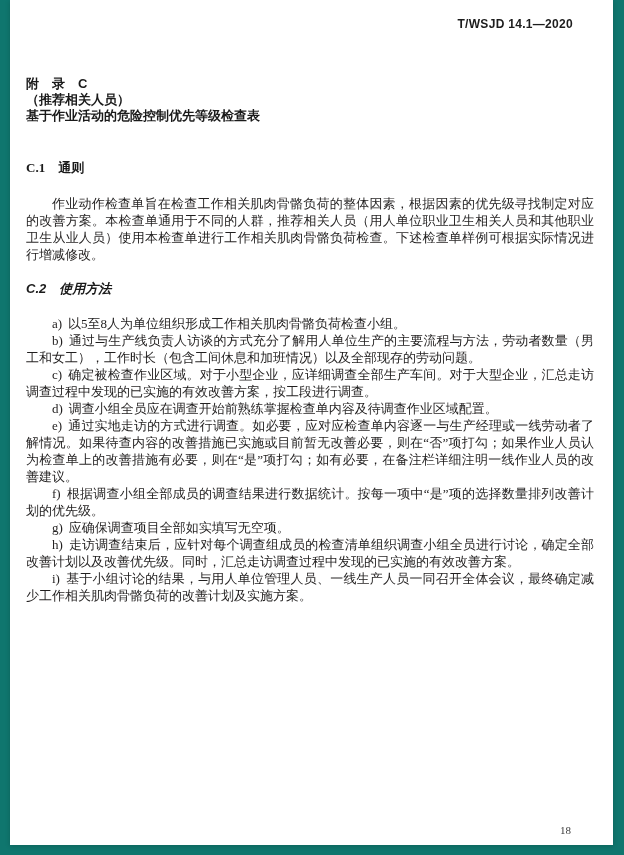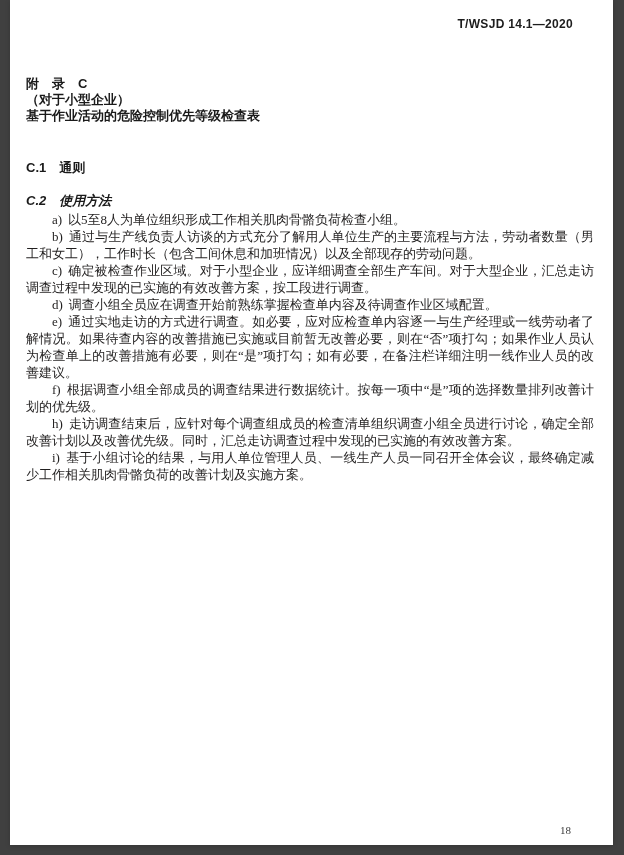--- a/index.html
+++ b/index.html
@@ -6,21 +6,21 @@
   html, body { width: 624px; height: 855px; }
   body {
     font-family: "Liberation Serif", "DejaVu Serif", serif;
     background: #f2f2f3;
     overflow: hidden;
   }
   .canvas {
     position: relative;
     width: 624px;
     height: 855px;
-    background: #404040;
+    background: #0f766e;
   }
   .page {
     position: absolute;
     left: 10px;
     top: 0;
     width: 603px;
     height: 845px;
     background: #ffffff;
     box-shadow: 0 1px 5px rgba(0,0,0,0.18);
     color: #1f1f1f;
@@ -49,31 +49,31 @@
     line-height: 16px;
     color: #1a1a1a;
   }
   .section-heading {
     font-family: "Liberation Sans", "DejaVu Sans", sans-serif;
     font-weight: bold;
     font-size: 13px;
     line-height: 14px;
     color: #1a1a1a;
   }
-  .heading-c1 { margin-top: 37px; }
+  .heading-c1 { margin-top: 37px; font-family: Liberation Serif, serif; }
   .heading-c2 { margin-top: 19px; font-style: italic; }
   .body-para {
     margin-top: 20px;
     font-size: 13px;
     line-height: 17px;
     text-align: justify;
     text-indent: 2em;
     color: #211f1f;
   }
-  .list-block { margin-top: 3px; }
+  .list-block { margin-top: 19px; }
   .list-item {
     font-size: 13px;
     line-height: 17px;
     text-align: justify;
     text-indent: 2em;
     color: #211f1f;
   }
   .item-label {
     font-family: "Liberation Serif", "DejaVu Serif", serif;
     margin-right: 6px;
@@ -91,36 +91,38 @@
 
 <div class="canvas">
   <div class="page">
 
     <div class="doc-ref">T/WSJD 14.1—2020</div>
 
     <div class="content">
 
       <div class="title-block">
         <div>附　录　C</div>
-        <div>（对于小型企业）</div>
+        <div>（推荐相关人员）</div>
         <div>基于作业活动的危险控制优先等级检查表</div>
       </div>
 
       <div class="section-heading heading-c1">C.1　通则</div>
 
+      <p class="body-para">作业动作检查单旨在检查工作相关肌肉骨骼负荷的整体因素，根据因素的优先级寻找制定对应的改善方案。本检查单通用于不同的人群，推荐相关人员（用人单位职业卫生相关人员和其他职业卫生从业人员）使用本检查单进行工作相关肌肉骨骼负荷检查。下述检查单样例可根据实际情况进行增减修改。</p>
 
       <div class="section-heading heading-c2">C.2　使用方法</div>
 
       <div class="list-block">
         <p class="list-item"><span class="item-label">a)</span><span>以5至8人为单位组织形成工作相关肌肉骨骼负荷检查小组。</span></p>
         <p class="list-item"><span class="item-label">b)</span><span>通过与生产线负责人访谈的方式充分了解用人单位生产的主要流程与方法，劳动者数量（男工和女工），工作时长（包含工间休息和加班情况）以及全部现存的劳动问题。</span></p>
         <p class="list-item"><span class="item-label">c)</span><span>确定被检查作业区域。对于小型企业，应详细调查全部生产车间。对于大型企业，汇总走访调查过程中发现的已实施的有效改善方案，按工段进行调查。</span></p>
         <p class="list-item"><span class="item-label">d)</span><span>调查小组全员应在调查开始前熟练掌握检查单内容及待调查作业区域配置。</span></p>
         <p class="list-item"><span class="item-label">e)</span><span>通过实地走访的方式进行调查。如必要，应对应检查单内容逐一与生产经理或一线劳动者了解情况。如果待查内容的改善措施已实施或目前暂无改善必要，则在“否”项打勾；如果作业人员认为检查单上的改善措施有必要，则在“是”项打勾；如有必要，在备注栏详细注明一线作业人员的改善建议。</span></p>
         <p class="list-item"><span class="item-label">f)</span><span>根据调查小组全部成员的调查结果进行数据统计。按每一项中“是”项的选择数量排列改善计划的优先级。</span></p>
+        <p class="list-item"><span class="item-label">g)</span><span>应确保调查项目全部如实填写无空项。</span></p>
         <p class="list-item"><span class="item-label">h)</span><span>走访调查结束后，应针对每个调查组成员的检查清单组织调查小组全员进行讨论，确定全部改善计划以及改善优先级。同时，汇总走访调查过程中发现的已实施的有效改善方案。</span></p>
         <p class="list-item"><span class="item-label">i)</span><span>基于小组讨论的结果，与用人单位管理人员、一线生产人员一同召开全体会议，最终确定减少工作相关肌肉骨骼负荷的改善计划及实施方案。</span></p>
       </div>
 
     </div>
 
     <div class="page-number">18</div>
 
   </div>
 </div>

